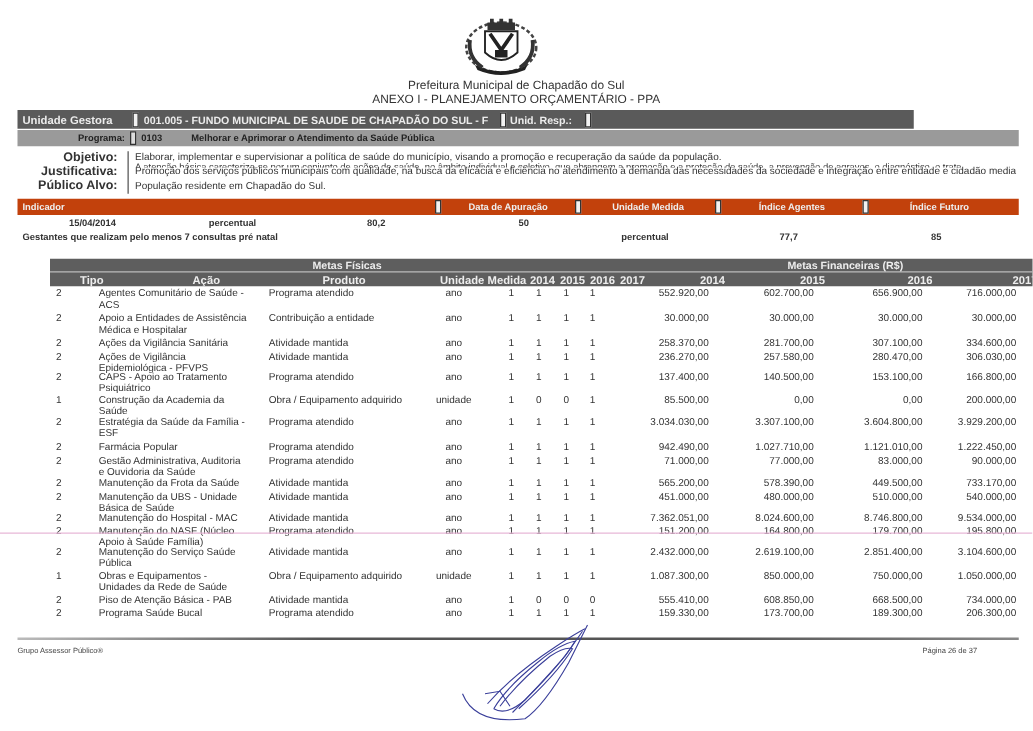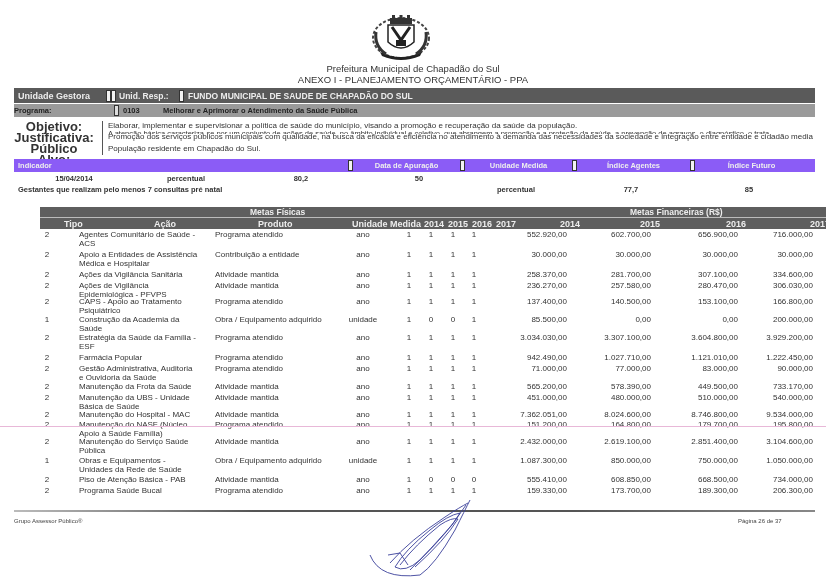--- a/index.html
+++ b/index.html
@@ -9,39 +9,39 @@
 
   
   .crest { left: 370px; top: 12px; width: 62px; height: 50px; }
   .hdr-title { left: 0; width: 826px; text-align: center; font-size: 9.5px; color: #333; }
 
   
   .bar-dark { background: #5a5a5a; color: #ececec; font-weight: bold; font-size: 9px; }
   .bar-mid { background: #9a9a9a; color: #222; font-weight: bold; font-size: 7.5px; }
   .sep { display: inline-block; width: 3px; height: 10px; background: #f2f2f2; border: 1px solid #333; vertical-align: middle; }
 
-  .ug-row { left: 14px; top: 88px; width: 801px; height: 15px; display: flex; align-items: center; }
+  .ug-row { left: 14px; top: 88px; width: 717px; height: 15px; display: flex; align-items: center; }
   .ug-label { width: 88px; padding-left: 4px; }
   .ug-value { width: 285px; padding-left: 4px; white-space: nowrap; overflow: hidden; font-size: 8.5px; }
   .ur-label { width: 60px; padding-left: 3px; font-size: 8.5px; }
   .ur-value { padding-left: 4px; font-size: 8.5px; }
 
   .prog-row { left: 14px; top: 104px; width: 801px; height: 13px; display: flex; align-items: center; }
-  .prog-label { width: 86px; padding-right: 14px; }
+  .prog-label { width: 86px; text-align: right; padding-right: 4px; }
   .prog-code { width: 40px; padding-left: 4px; }
   .prog-name { }
 
-  .info-labels { left: 14px; top: 121px; width: 80px; text-align: center; font-size: 13px; font-weight: bold; color: #333; }
+  .info-labels { left: 14px; top: 121px; width: 80px; text-align: right; font-size: 10px; font-weight: bold; color: #333; }
   .info-labels div { height: 11px; line-height: 11px; }
   .info-vline { left: 102px; top: 121px; width: 1px; height: 34px; background: #555; }
   .info-text { left: 108px; font-size: 8px; color: #333; white-space: nowrap; }
 
   
   .ind-head { left: 14px; top: 159px; width: 801px; height: 13px; display: flex; align-items: center;
-              background: #8b5cf6; color: #eee; font-size: 7.5px; font-weight: bold; }
+              background: #c2410c; color: #eee; font-size: 7.5px; font-weight: bold; }
   .ind-head .c0 { width: 330px; padding-left: 4px; }
   .ind-head .c { text-align: center; display: flex; align-items: center; }
   .ind-head .c span.t { flex: 1; text-align: center; }
   .ind-row { left: 18px; width: 797px; height: 11px; display: flex; font-size: 7.5px; font-weight: bold; color: #333; }
   .ind-row .c0 { width: 330px; }
   .ind-row .c1 { width: 112px; text-align: center; }
   .ind-row .c2 { width: 112px; text-align: center; }
   .ind-row .c3 { width: 118px; text-align: center; }
   .ind-row .c4 { width: 118px; text-align: center; }
 
@@ -91,24 +91,24 @@
   <path d="M10 40 Q31 50 52 40 L50 44 Q31 52 12 44 Z" fill="#222"></path>
   <path d="M6 20 Q4 34 16 42" fill="none" stroke="#333" stroke-width="3"></path>
   <path d="M56 20 Q58 34 46 42" fill="none" stroke="#333" stroke-width="3"></path>
 </svg>
 <div class="abs hdr-title" style="top:63px;">Prefeitura Municipal de Chapadão do Sul</div>
 <div class="abs hdr-title" style="top:74px;">ANEXO I - PLANEJAMENTO ORÇAMENTÁRIO - PPA</div>
 
 <div class="abs ug-row bar-dark">
   <span class="ug-label">Unidade Gestora</span>
   <span class="sep"></span>
+  <span class="ug-value">001.005 - FUNDO MUNICIPAL DE SAUDE DE CHAPADÃO DO SUL - F</span>
   <span class="sep"></span>
   <span class="ur-label">Unid. Resp.:</span>
   <span class="sep"></span>
-  <span class="ur-value">FUNDO MUNICIPAL DE SAUDE DE CHAPADÃO DO SUL</span>
 </div>
 
 <div class="abs prog-row bar-mid">
   <span class="prog-label">Programa:</span>
   <span class="sep" style="height:9px;background:#ddd;"></span>
   <span class="prog-code">0103</span>
   <span class="prog-name">Melhorar e Aprimorar o Atendimento da Saúde Pública</span>
 </div>
 
 <div class="abs info-labels">

